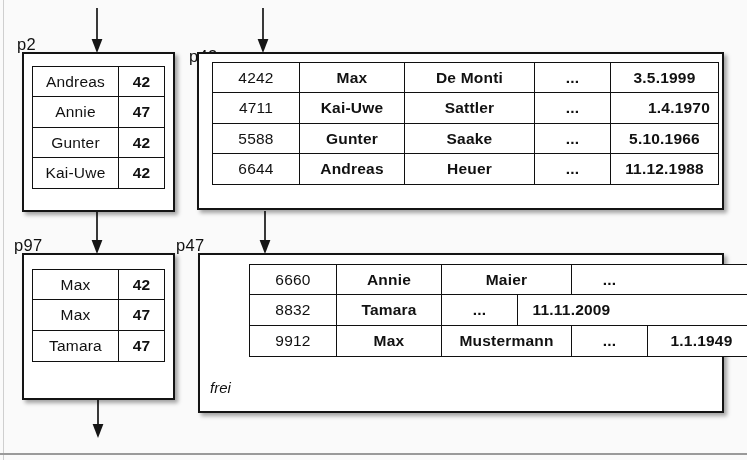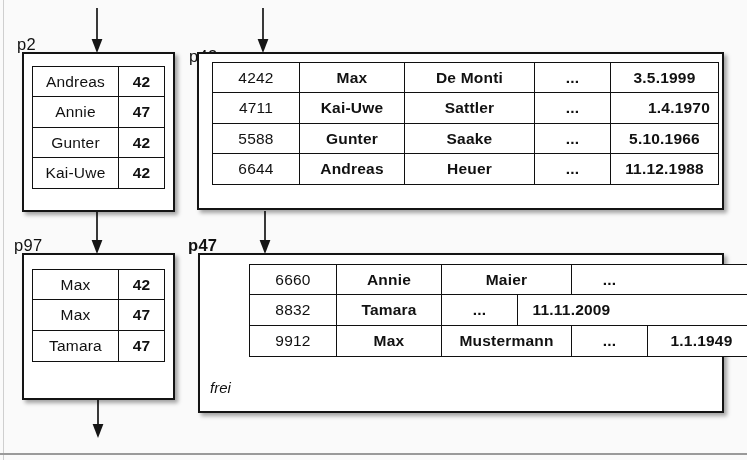--- a/index.html
+++ b/index.html
@@ -62,21 +62,21 @@
   .box-p42 { left: 197px; top: 52px;  width: 527px; height: 158px; }
   .box-p97 { left: 22px;  top: 253px; width: 153px; height: 147px; }
   .box-p47 { left: 198px; top: 253px; width: 526px; height: 160px; }
   .tbl-p2  { left: 8px;  top: 12px; }
   .tbl-p42 { left: 13px; top: 8px; }
   .tbl-p97 { left: 8px;  top: 14px; }
   .tbl-p47 { left: 12px; top: 9px; padding-left: 37px; }
   .lbl-p2  { left: 17px;  top: 35px; }
   .lbl-p42 { left: 189px; top: 35px; margin-top: 12px; }
   .lbl-p97 { left: 14px;  top: 236px; }
-  .lbl-p47 { left: 188px; top: 236px; font-weight: bold; }
+  .lbl-p47 { left: 176px; top: 236px; }
 </style>
 </head>
 <body>
 
 <div class="stage">
 
   <div class="edge-left"></div>
   <div class="edge-bottom"></div>
 
   <svg class="arrow" style="left:89px;top:8px" width="16" height="45" viewBox="0 0 16 45">

